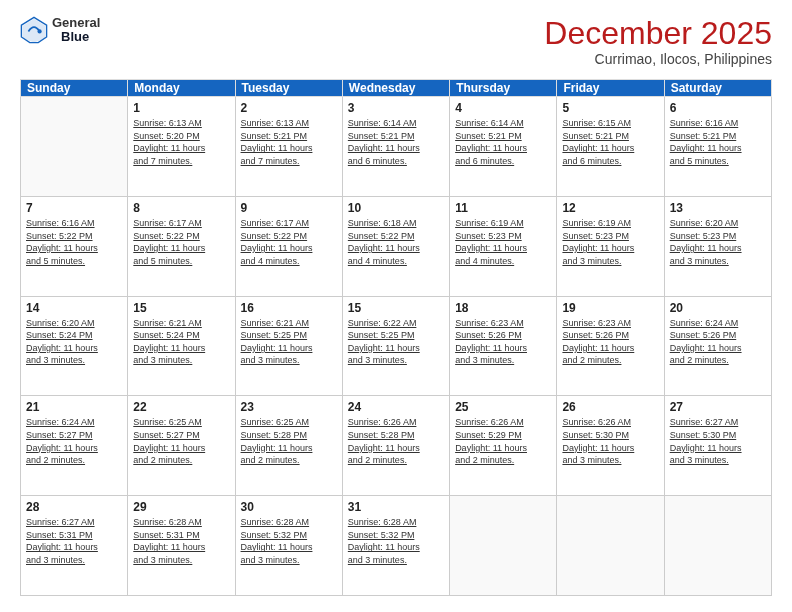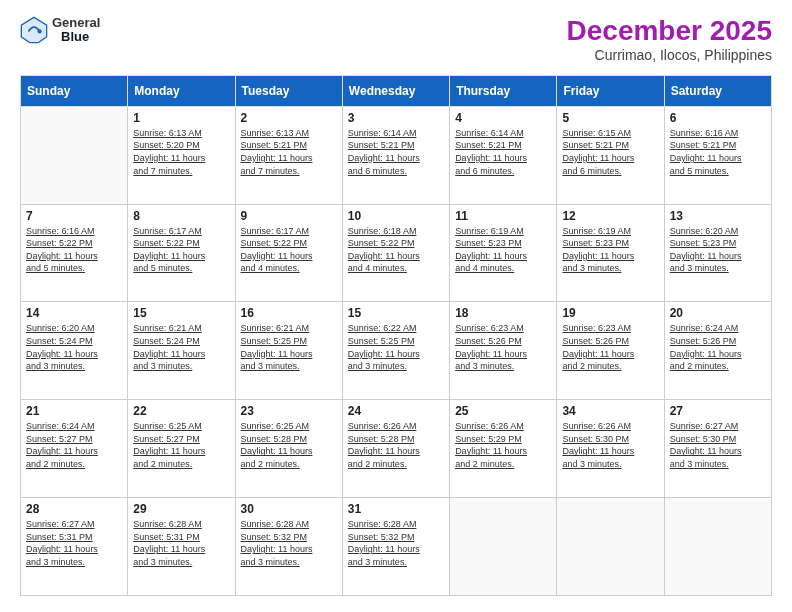--- a/index.html
+++ b/index.html
@@ -38,40 +38,40 @@
     .logo-general { color: #333; }
     .logo-blue { color: #0f172a; margin-left: 9px; }
     .logo-icon {
       width: 28px;
       height: 28px;
     }
     .title-section {
       text-align: right;
     }
     .month-title {
-      font-size: 28px;
-      font-weight: bold;
-      color: #a21caf;
+      font-size: 32px;
+      font-weight: normal;
+      color: #b91c1c;
       line-height: 1.1;
     }
     .location {
       font-size: 14px;
       color: #444;
     }
     .calendar {
       border-collapse: collapse;
       width: 100%;
       flex: 1;
       table-layout: fixed;
     }
     .calendar th {
       background-color: #1565C0;
       color: white;
       text-align: left;
-      padding: 8px 6px;
+      padding: 1px 6px;
       font-size: 12px;
       font-weight: bold;
       border: 1px solid #ddd;
     }
     .calendar td {
       border: 1px solid #ccc;
       vertical-align: top;
       padding: 4px 5px;
       font-size: 9.5px;
       color: #222;
@@ -306,21 +306,21 @@
 and 2 minutes.</div>
           </td>
           <td>
             <div class="day-number">25</div>
             <div class="day-info" style="white-space: pre-line;">Sunrise: 6:26 AM
 Sunset: 5:29 PM
 Daylight: 11 hours
 and 2 minutes.</div>
           </td>
           <td>
-            <div class="day-number">34</div>
+            <div class="day-number">26</div>
             <div class="day-info" style="white-space: pre-line;">Sunrise: 6:26 AM
 Sunset: 5:30 PM
 Daylight: 11 hours
 and 3 minutes.</div>
           </td>
           <td>
             <div class="day-number">27</div>
             <div class="day-info" style="white-space: pre-line;">Sunrise: 6:27 AM
 Sunset: 5:30 PM
 Daylight: 11 hours

